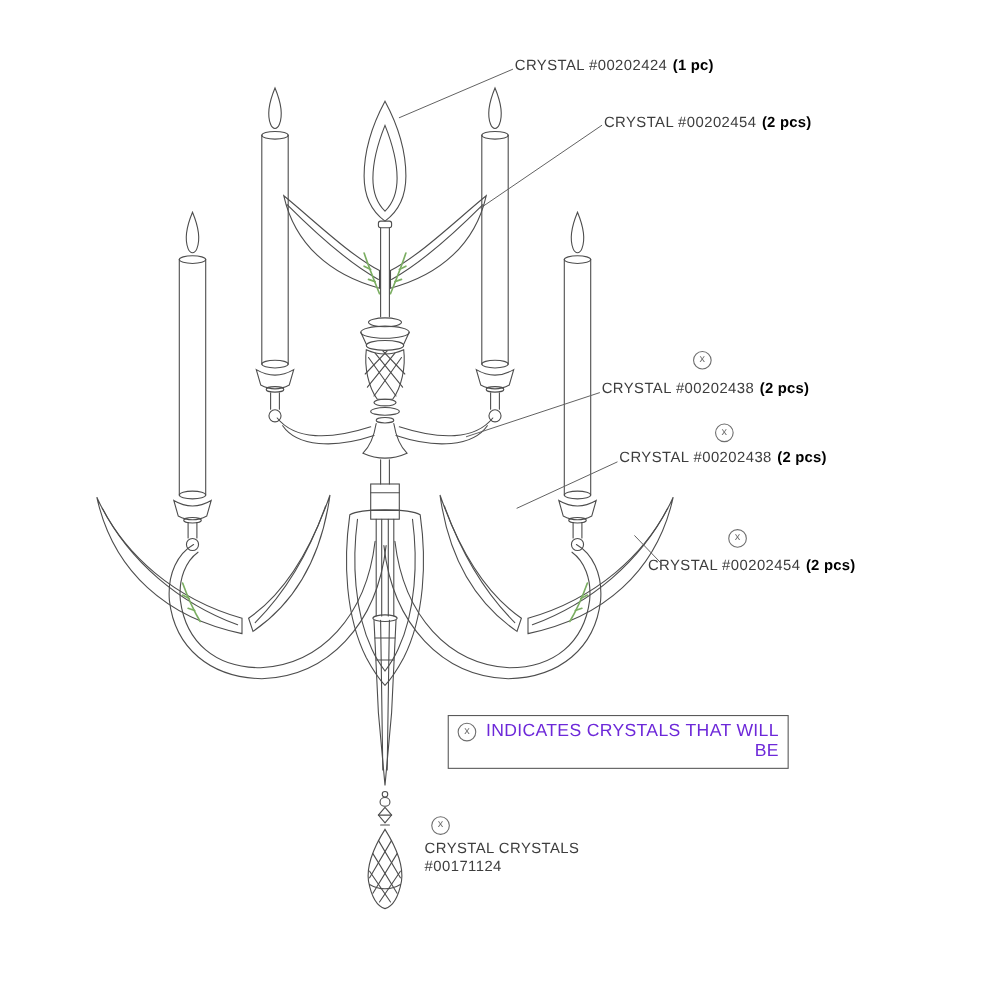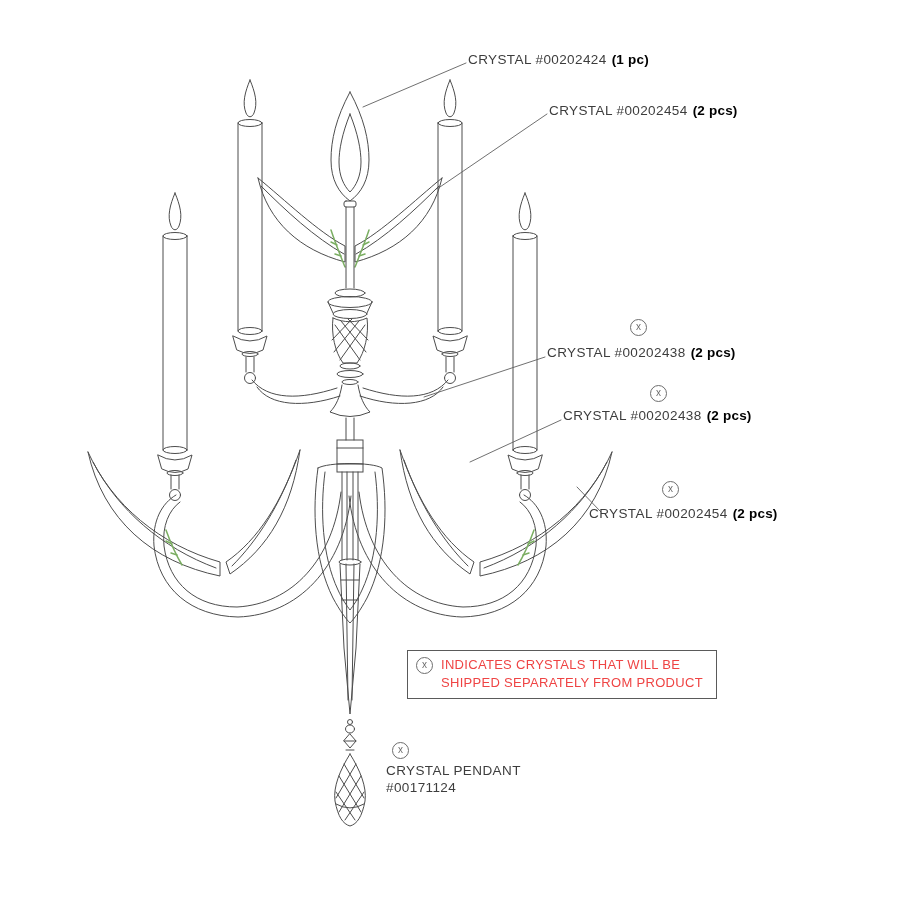--- a/index.html
+++ b/index.html
@@ -26,22 +26,22 @@
     border:1.2px solid #6e6e6e; border-radius:50%;
     color:#6e6e6e; font-size:10px; line-height:14px; text-align:center;
   }
   .marker.inline { position:static; flex:0 0 17px; margin-top:1px; }
 
   .note-box {
     position:absolute; left:407px; top:650px; width:310px; box-sizing:border-box;
     border:1px solid #5a5a5a; background:#ffffff;
     display:flex; align-items:flex-start; gap:8px; padding:5px 8px 6px 8px;
   }
-  .note-text { flex:1; text-align:left; font-size:13px; letter-spacing:0.3px;
-    color:#ef4444; line-height:18px; }
+  .note-text { flex:1; text-align:right; font-size:16px; letter-spacing:0.3px;
+    color:#6d28d9; line-height:18px; }
 
   .pendant-callout {
     position:absolute; left:386px; top:762px; font-size:13.5px;
     letter-spacing:0.4px; color:#3d3d3d; line-height:17px; white-space:nowrap;
   }
 </style>
 </head>
 <body>
 
 <div class="canvas">
@@ -190,25 +190,24 @@
   <div class="callout" style="left:589px; top:506px;">
     <span>CRYSTAL #00202454</span><span class="qty">(2 pcs)</span>
   </div>
 
   <div class="note-box">
     <div class="marker inline">
       <span>x</span>
     </div>
     <div class="note-text">
       <div>INDICATES CRYSTALS THAT WILL BE</div>
-      <div>SHIPPED SEPARATELY FROM PRODUCT</div>
     </div>
   </div>
 
   <div class="marker" style="left:392px; top:742px;">
     <span>x</span>
   </div>
   <div class="pendant-callout">
-    <div>CRYSTAL PENDANT</div>
+    <div>CRYSTAL CRYSTALS</div>
     <div>#00171124</div>
   </div>
 
 </div>
 
 </body></html>

